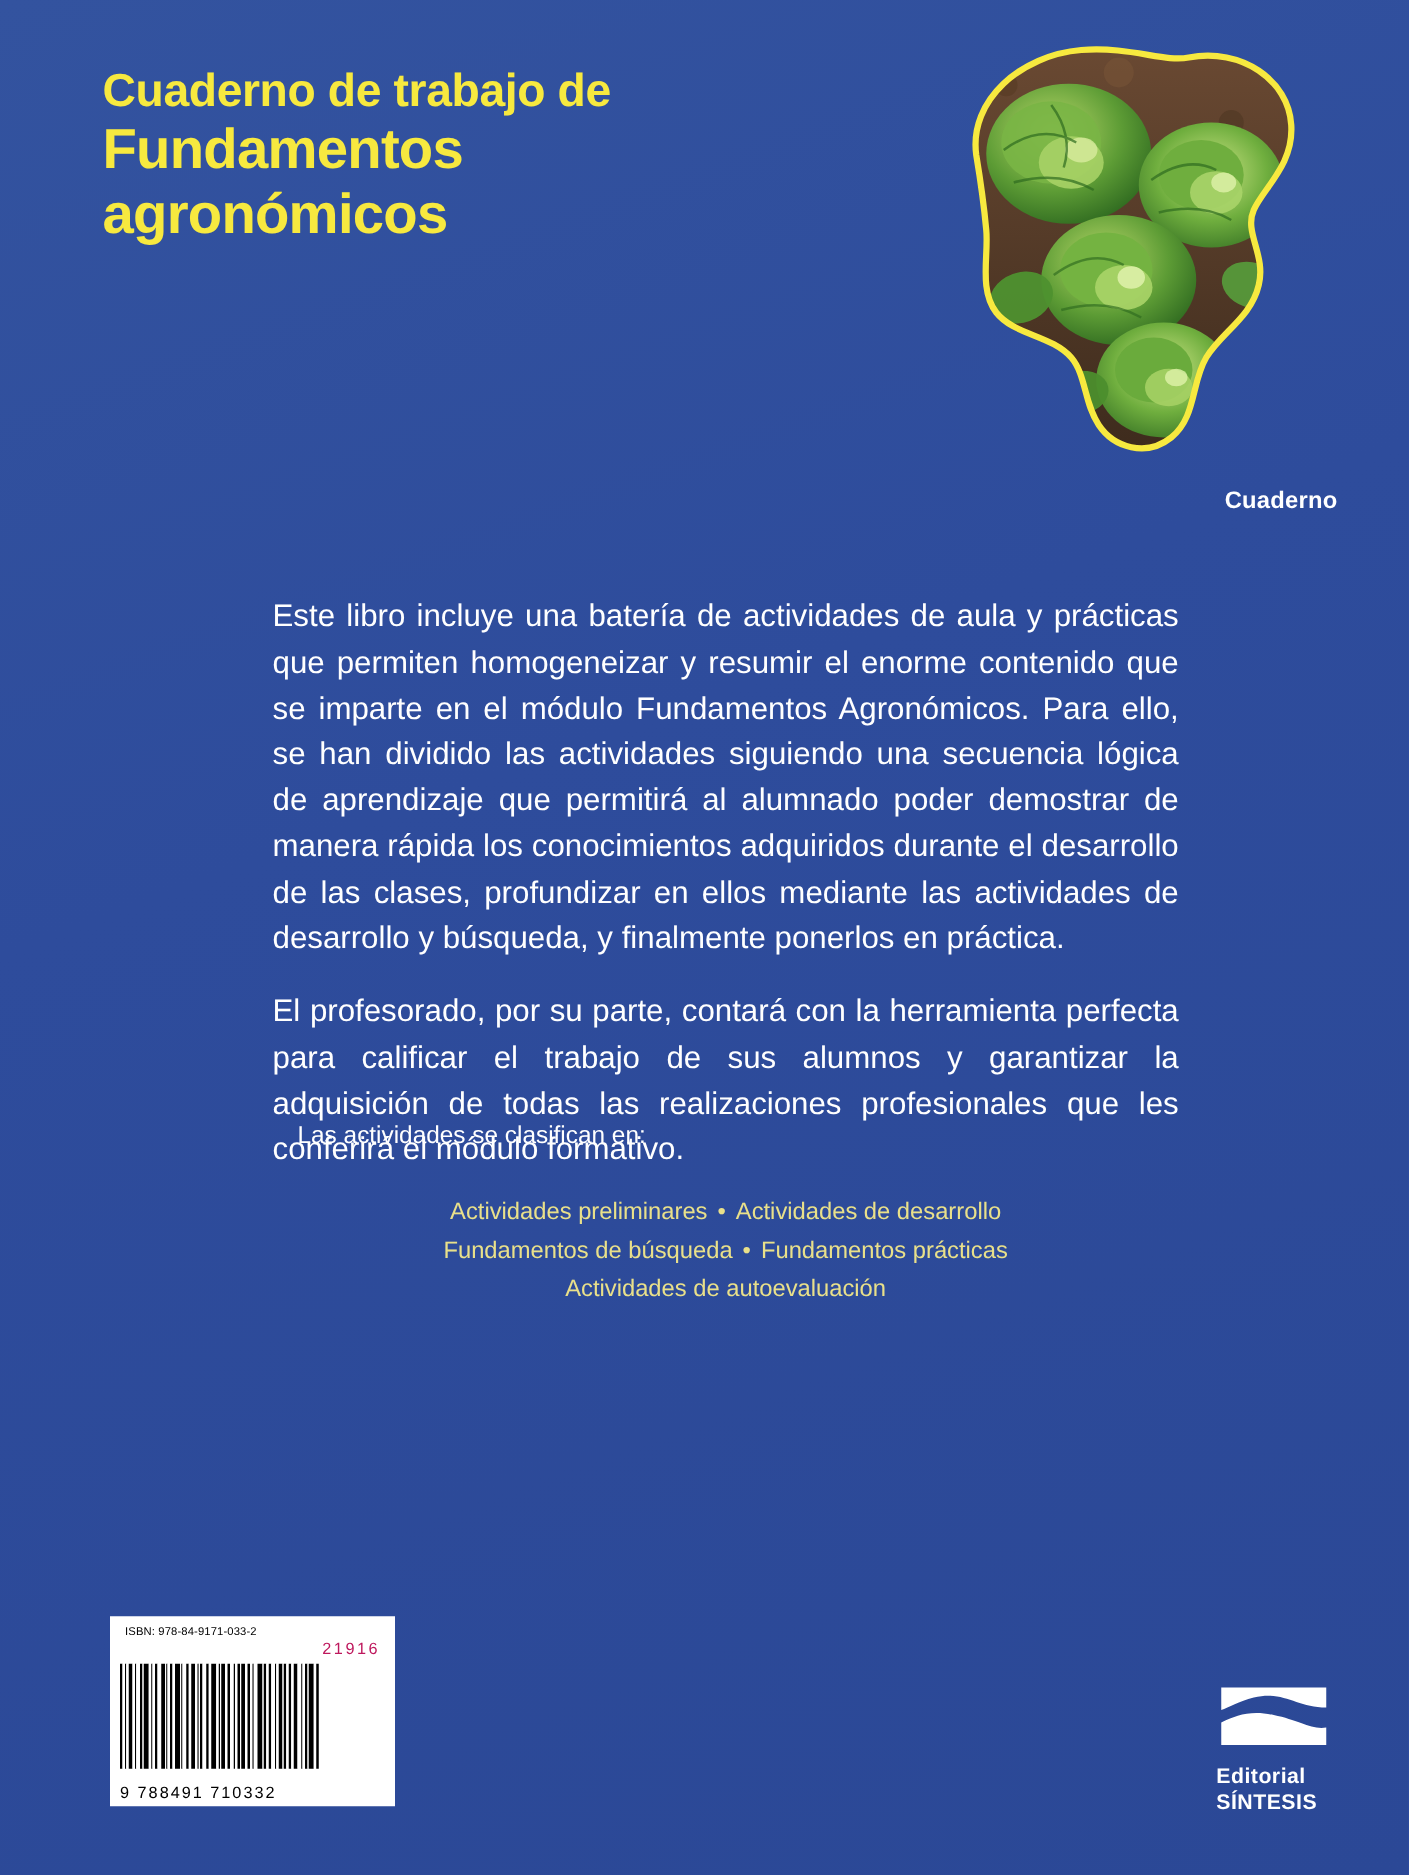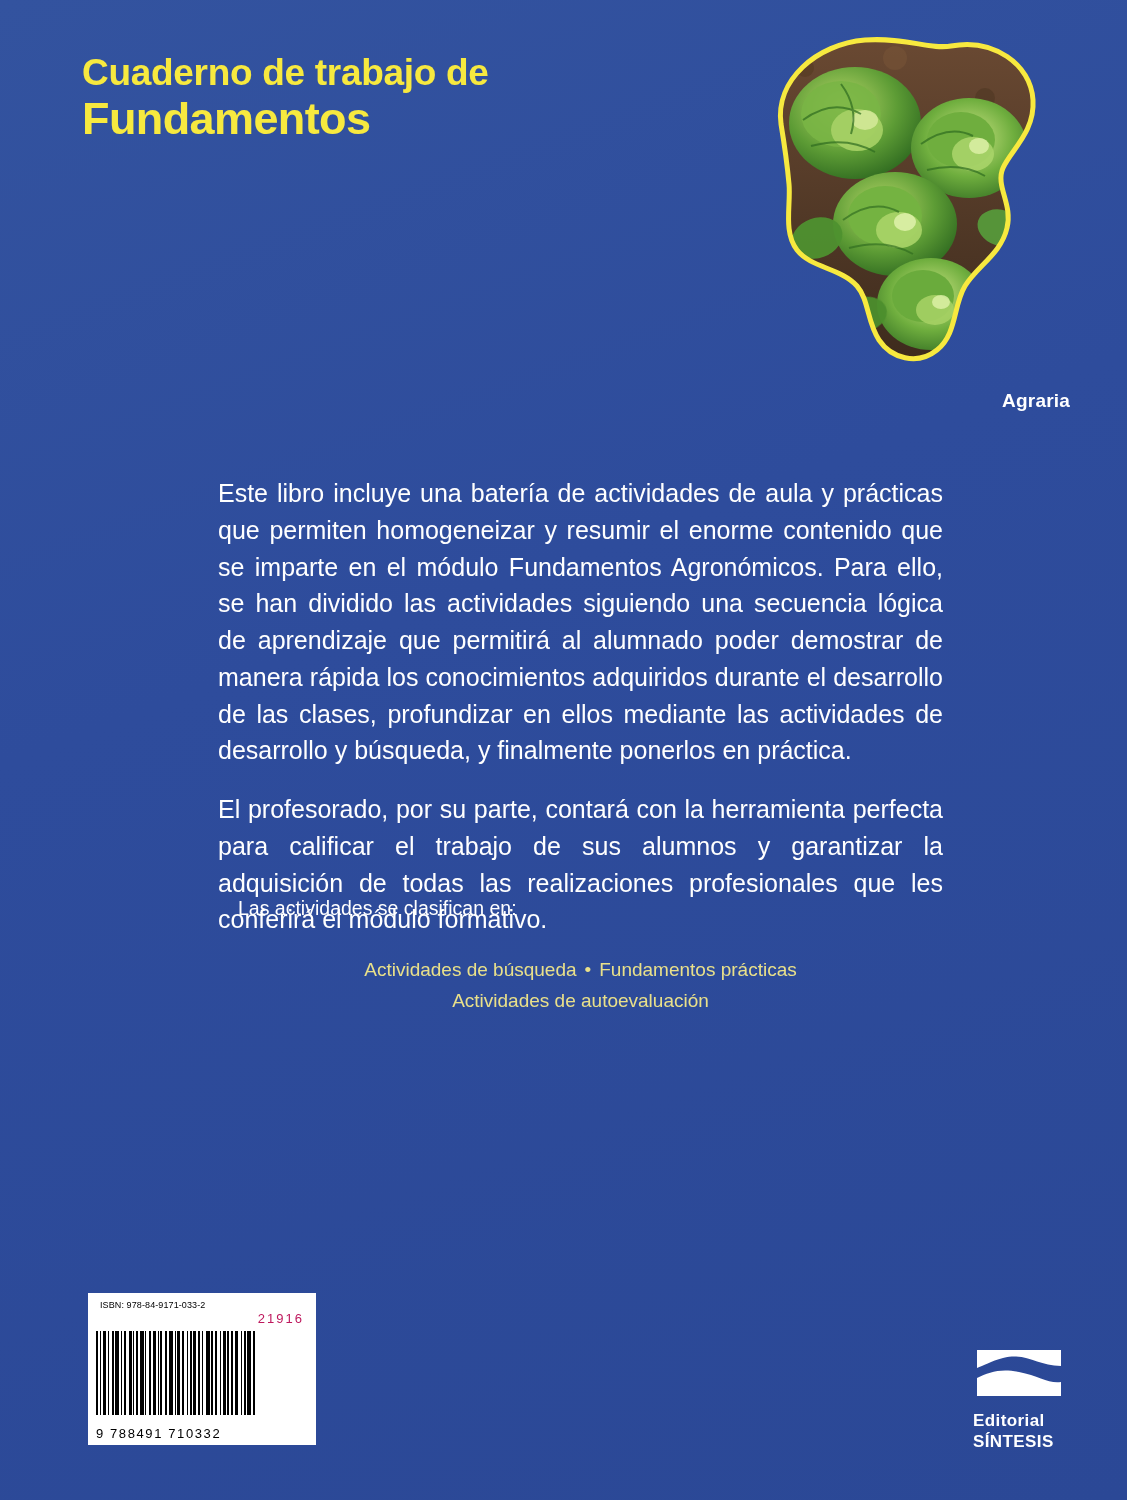--- a/index.html
+++ b/index.html
@@ -180,20 +180,21 @@
   }
 </style>
 </head>
 <body>
 
 <div class="cover">
 
   <div class="title-block">
     <div class="title-line1">Cuaderno de trabajo de</div>
     <div class="title-line2">Fundamentos</div>
+    <div class="title-line3">agronómicos</div>
   </div>
 
   <div class="plant-wrap">
     <svg class="plant-svg" width="305" height="345" viewBox="0 0 305 345" xmlns="http://www.w3.org/2000/svg" aria-hidden="true">
       <defs>
         <clipPath id="blob">
           <path d="M36 96 C30 52 72 16 120 12 C160 9 186 22 206 18 C248 10 286 36 288 72
                    C290 104 266 122 258 140 C250 158 268 176 262 200 C256 226 232 238 220 258
                    C208 278 212 306 192 322 C172 338 146 330 134 312 C122 294 124 272 112 258
                    C96 240 66 240 52 222 C38 204 46 176 44 156 C42 134 40 120 36 96 Z"></path>
@@ -274,31 +275,34 @@
         </g>
       </g>
 
       <path d="M36 96 C30 52 72 16 120 12 C160 9 186 22 206 18 C248 10 286 36 288 72
                C290 104 266 122 258 140 C250 158 268 176 262 200 C256 226 232 238 220 258
                C208 278 212 306 192 322 C172 338 146 330 134 312 C122 294 124 272 112 258
                C96 240 66 240 52 222 C38 204 46 176 44 156 C42 134 40 120 36 96 Z" fill="none" stroke="#f7e93f" stroke-width="5"></path>
     </svg>
   </div>
 
-  <div class="series-label">Agraria</div>
+  <div class="series-label">Cuaderno</div>
 
   <div class="blurb">
     <p>Este libro incluye una batería de actividades de aula y prácticas que permiten homogeneizar y resumir el enorme contenido que se imparte en el módulo Fundamentos Agronómicos. Para ello, se han dividido las actividades siguiendo una secuencia lógica de aprendizaje que permitirá al alumnado poder demostrar de manera rápida los conocimientos adquiridos durante el desarrollo de las clases, profundizar en ellos mediante las actividades de desarrollo y búsqueda, y finalmente ponerlos en práctica.</p>
     <p>El profesorado, por su parte, contará con la herramienta perfecta para calificar el trabajo de sus alumnos y garantizar la adquisición de todas las realizaciones profesionales que les conferirá el módulo formativo.</p>
   </div>
 
   <div class="classify-lead">Las actividades se clasifican en:</div>
   <div class="classify-list">
     <div class="row">
-      <span>Actividades de búsqueda</span><span class="dot">•</span><span>Fundamentos prácticas</span>
+      <span>Actividades preliminares</span><span class="dot">•</span><span>Actividades de desarrollo</span>
+    </div>
+    <div class="row">
+      <span>Fundamentos de búsqueda</span><span class="dot">•</span><span>Fundamentos prácticas</span>
     </div>
     <div class="row">
       <span>Actividades de autoevaluación</span>
     </div>
   </div>
 
   <div class="barcode-box">
     <div class="isbn-text">ISBN: 978-84-9171-033-2</div>
     <div class="isbn-right">21916</div>
     <div class="bars">

